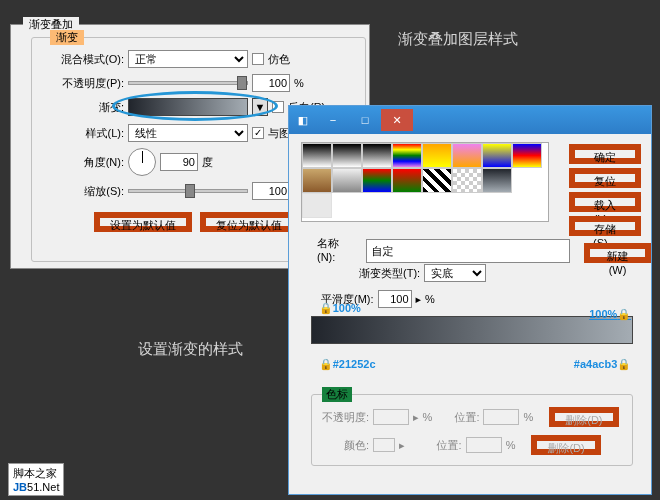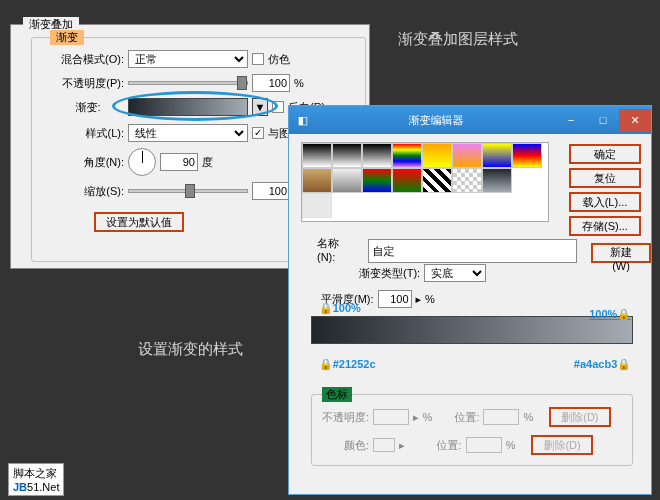--- a/index.html
+++ b/index.html
@@ -15,21 +15,21 @@
 .sel { border: 1px solid #888; background: #fff; height: 18px; padding: 0 2px; }
 .chk { width: 12px; height: 12px; border: 1px solid #888; background: #fff; display: inline-block; }
 .chk.checked::after { content: "✓"; color: #000; font-size: 10px; position: relative; top: -2px; left: 1px; }
 .num { width: 38px; height: 18px; border: 1px solid #888; background: #fff; text-align: right; padding-right: 2px; }
 .slider { height: 4px; background: #ccc; border: 1px solid #999; position: relative; }
 .slider .thumb { position: absolute; width: 10px; height: 14px; background: #888; border: 1px solid #555; top: -6px; }
 .grad-preview { width: 120px; height: 18px; border: 1px solid #444; background: linear-gradient(to right, #21252c, #a4acb3); display: inline-flex; }
 .grad-btn { width: 16px; height: 18px; border: 1px solid #444; background: #e0e0e0; display: inline-flex; align-items: center; justify-content: center; }
 .angle-dial { width: 28px; height: 28px; border: 1px solid #888; border-radius: 50%; background: #fff; position: relative; }
 .angle-dial::after { content: ""; position: absolute; width: 1px; height: 12px; background: #000; left: 50%; top: 2px; transform-origin: bottom; }
-.btn { height: 20px; padding: 0 10px; border: 2px solid #c2410c; background: #f0f0f0; }
+.btn { height: 20px; padding: 0 10px; border: 6px solid #c2410c; background: #f0f0f0; }
 .highlight { position: absolute; border: 3px solid #2596d6; border-radius: 50%; }
 
 
 .dlg-right { position: absolute; left: 288px; top: 105px; width: 364px; height: 390px; background: #f0f0f0; border: 1px solid #5a9dd8; }
 .titlebar { height: 28px; background: linear-gradient(#3a96e0, #2d7dc8); display: flex; align-items: center; color: #fff; }
 .titlebar .ico { width: 28px; display: flex; justify-content: center; }
 .titlebar .ttl { flex: 1; text-align: center; }
 .titlebar .wbtn { width: 32px; height: 22px; display: flex; align-items: center; justify-content: center; color: #fff; }
 .titlebar .wbtn.close { background: #c94f3e; }
 .presets { position: absolute; left: 12px; top: 36px; width: 248px; height: 80px; border: 1px solid #aaa; background: #fff; overflow: hidden; }
@@ -80,21 +80,21 @@
     <div class="row" style="left:20px; top:36px;">
       <span class="lbl" style="width:72px;">不透明度(P):</span>
       <div class="slider" style="width:120px;">
           <div class="thumb" style="left:108px;"></div>
         </div>
       <input class="num" value="100" style="">
       <span>%</span>
     </div>
 
     <div class="row" style="left:20px; top:60px;">
-      <span class="lbl" style="width:72px;text-align:center;">渐变:</span>
+      <span class="lbl" style="width:72px;">渐变:</span>
       <span class="grad-preview"></span>
       <span class="grad-btn">▼</span>
       <span class="chk"></span>
       <span>反向(R)</span>
     </div>
     <div class="highlight" style="left:80px; top:53px; width:166px; height:30px;"></div>
 
     <div class="row" style="left:20px; top:86px;">
       <span class="lbl" style="width:72px;">样式(L):</span>
       <select class="sel" style="width:120px;"><option>线性</option></select>
@@ -113,28 +113,28 @@
       <span class="lbl" style="width:72px;">缩放(S):</span>
       <div class="slider" style="width:120px;">
           <div class="thumb" style="left:56px;"></div>
         </div>
       <input class="num" value="100" style="">
       <span>%</span>
     </div>
 
     <div class="row" style="left:62px; top:174px; gap:8px;">
       <button class="btn">设置为默认值</button>
+      <button class="btn">复位为默认值</button>
     </div>
   </div>
 </div>
 
 <div class="dlg-right">
   <div class="titlebar">
     <span class="ico">◧</span>
-    <span class="ttl">渐变编辑器</span>
     <span class="wbtn">−</span>
     <span class="wbtn">□</span>
     <span class="wbtn close">✕</span>
   </div>
 
   <div class="presets">
     <div class="prow">
       <div class="psw" style="background:linear-gradient(#000,#fff)"></div>
       <div class="psw" style="background:linear-gradient(#000,transparent)"></div>
       <div class="psw" style="background:linear-gradient(#000,#fff)"></div>

